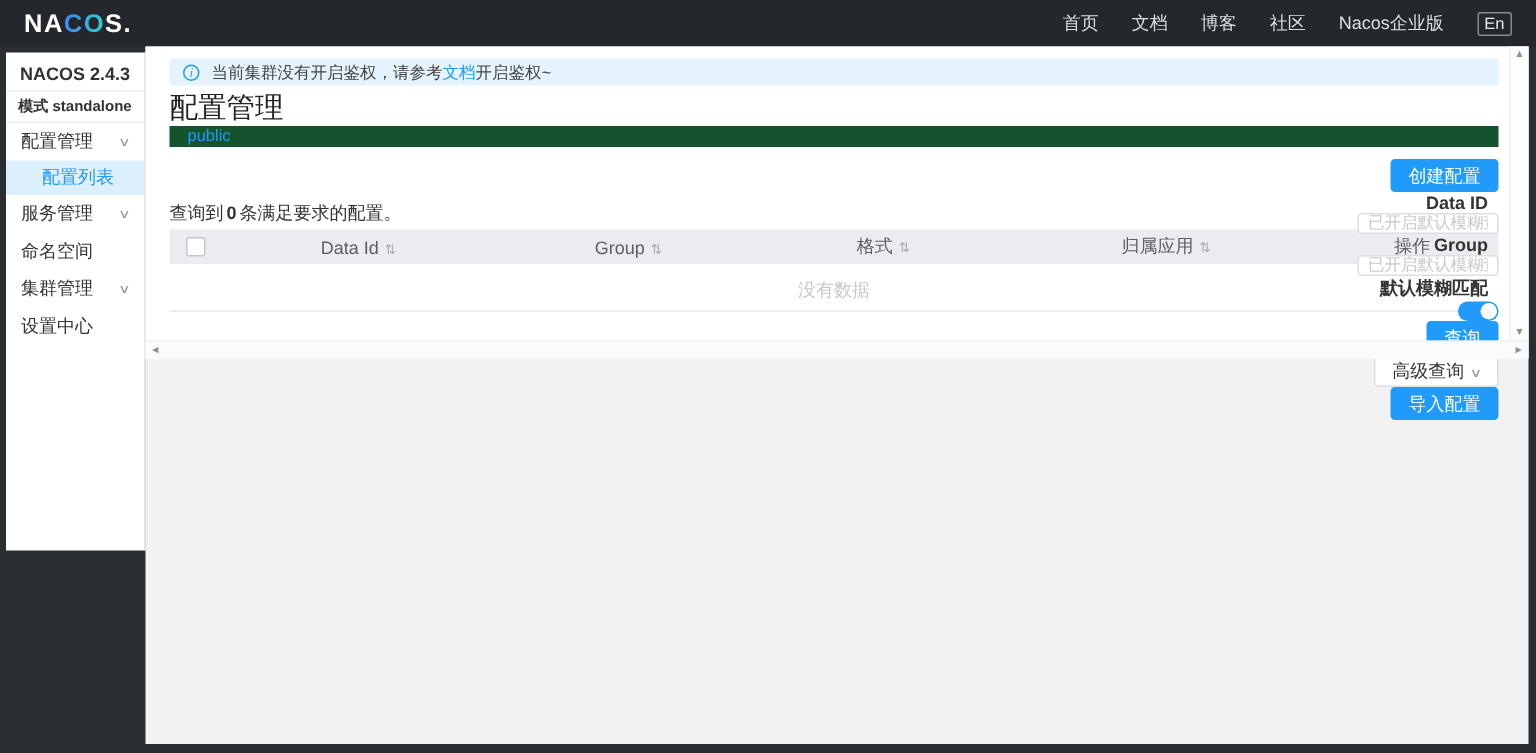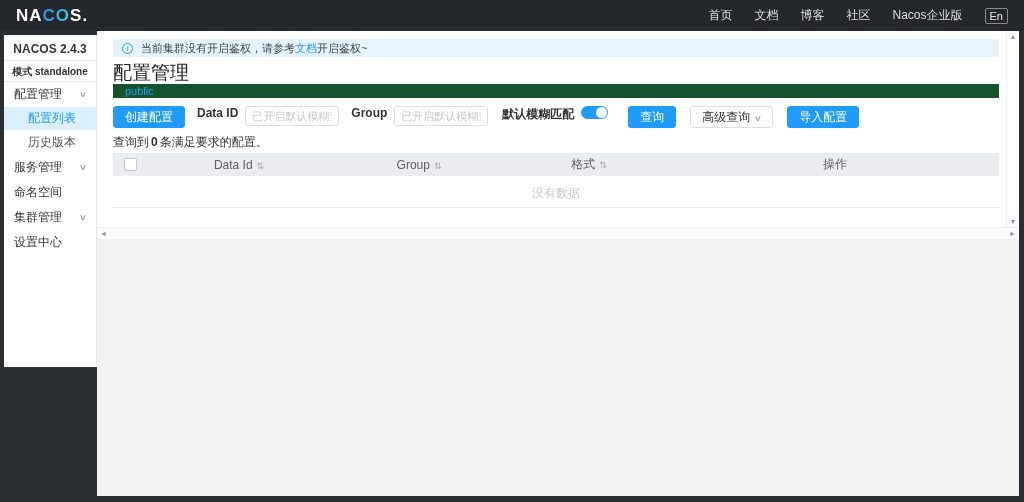--- a/index.html
+++ b/index.html
@@ -39,21 +39,21 @@
            align-items:center; padding:0 9px; font-size:11px; color:#444; }
   .info-ic { width:11px; height:11px; border:1px solid #209bfa; border-radius:50%; color:#209bfa;
              font-size:8px; line-height:9px; text-align:center; font-style:italic; margin-right:8px;
              flex:0 0 auto; }
   .alert a { color:#209bfa; text-decoration:none; cursor:pointer; }
 
   .page-title { margin-top:5px; height:22px; line-height:22px; font-size:19px; font-weight:500; color:#222; }
   .ns-bar { height:14px; line-height:14px; background:#14532d; padding-left:12px; font-size:11px; }
   .ns-bar span { color:#209bfa; cursor:pointer; }
 
-  .toolbar { margin-top:8px; height:22px; display:flex; align-items:flex-start; }
+  .toolbar { margin-top:8px; height:22px; display:flex; align-items:flex-end;flex-direction:column; }
   .btn { height:22px; line-height:20px; font-size:12px; border-radius:3px; padding:0 11px;
          cursor:pointer; border:1px solid transparent; white-space:nowrap; }
   .btn-primary { background:#209bfa; color:#fff; border-color:#209bfa; }
   .btn-normal { background:#fff; color:#333; border-color:#dcdee3; }
   .btn-normal .caret { color:#999; font-size:8px; margin-left:5px; display:inline-block; transform:scaleX(1.4); }
   .tb-label { font-size:12px; font-weight:bold; color:#333; margin:0 7px 0 12px; white-space:nowrap; }
   .tb-input { width:94px; height:20px; border:1px solid #dcdee3; border-radius:3px; padding:0 6px;
               font-size:11px; color:#333; outline:none; font-family:inherit; }
   .tb-input::placeholder { color:#c6c9ce; }
   .toggle { width:27px; height:13px; background:#209bfa; border-radius:8px; position:relative;
@@ -105,23 +105,20 @@
   <div class="sidebar">
     <div class="sb-version">NACOS 2.4.3</div>
     <div class="sb-mode">模式 standalone</div>
     <div class="sb-item">
       <span>配置管理</span>
       <span class="chev">∨</span>
     </div>
     <div class="sb-item sb-sub active">
       <span>配置列表</span>
     </div>
-    <div class="sb-item sb-sub">
-      <span>历史版本</span>
-    </div>
     <div class="sb-item">
       <span>服务管理</span>
       <span class="chev">∨</span>
     </div>
     <div class="sb-item">
       <span>命名空间</span>
     </div>
     <div class="sb-item">
       <span>集群管理</span>
       <span class="chev">∨</span>
@@ -174,20 +171,23 @@
             </div>
             <div class="cell c1">
               <span>Data Id</span><span class="sort-ic">⇅</span>
             </div>
             <div class="cell c2">
               <span>Group</span><span class="sort-ic">⇅</span>
             </div>
             <div class="cell c3">
               <span>格式</span><span class="sort-ic">⇅</span>
             </div>
+            <div class="cell c4">
+              <span>归属应用</span><span class="sort-ic">⇅</span>
+            </div>
             <div class="cell c5">
               <span>操作</span>
             </div>
           </div>
           <div class="tbl-empty">没有数据</div>
         </div>
 
       </div>
 
       <div class="vscroll">

